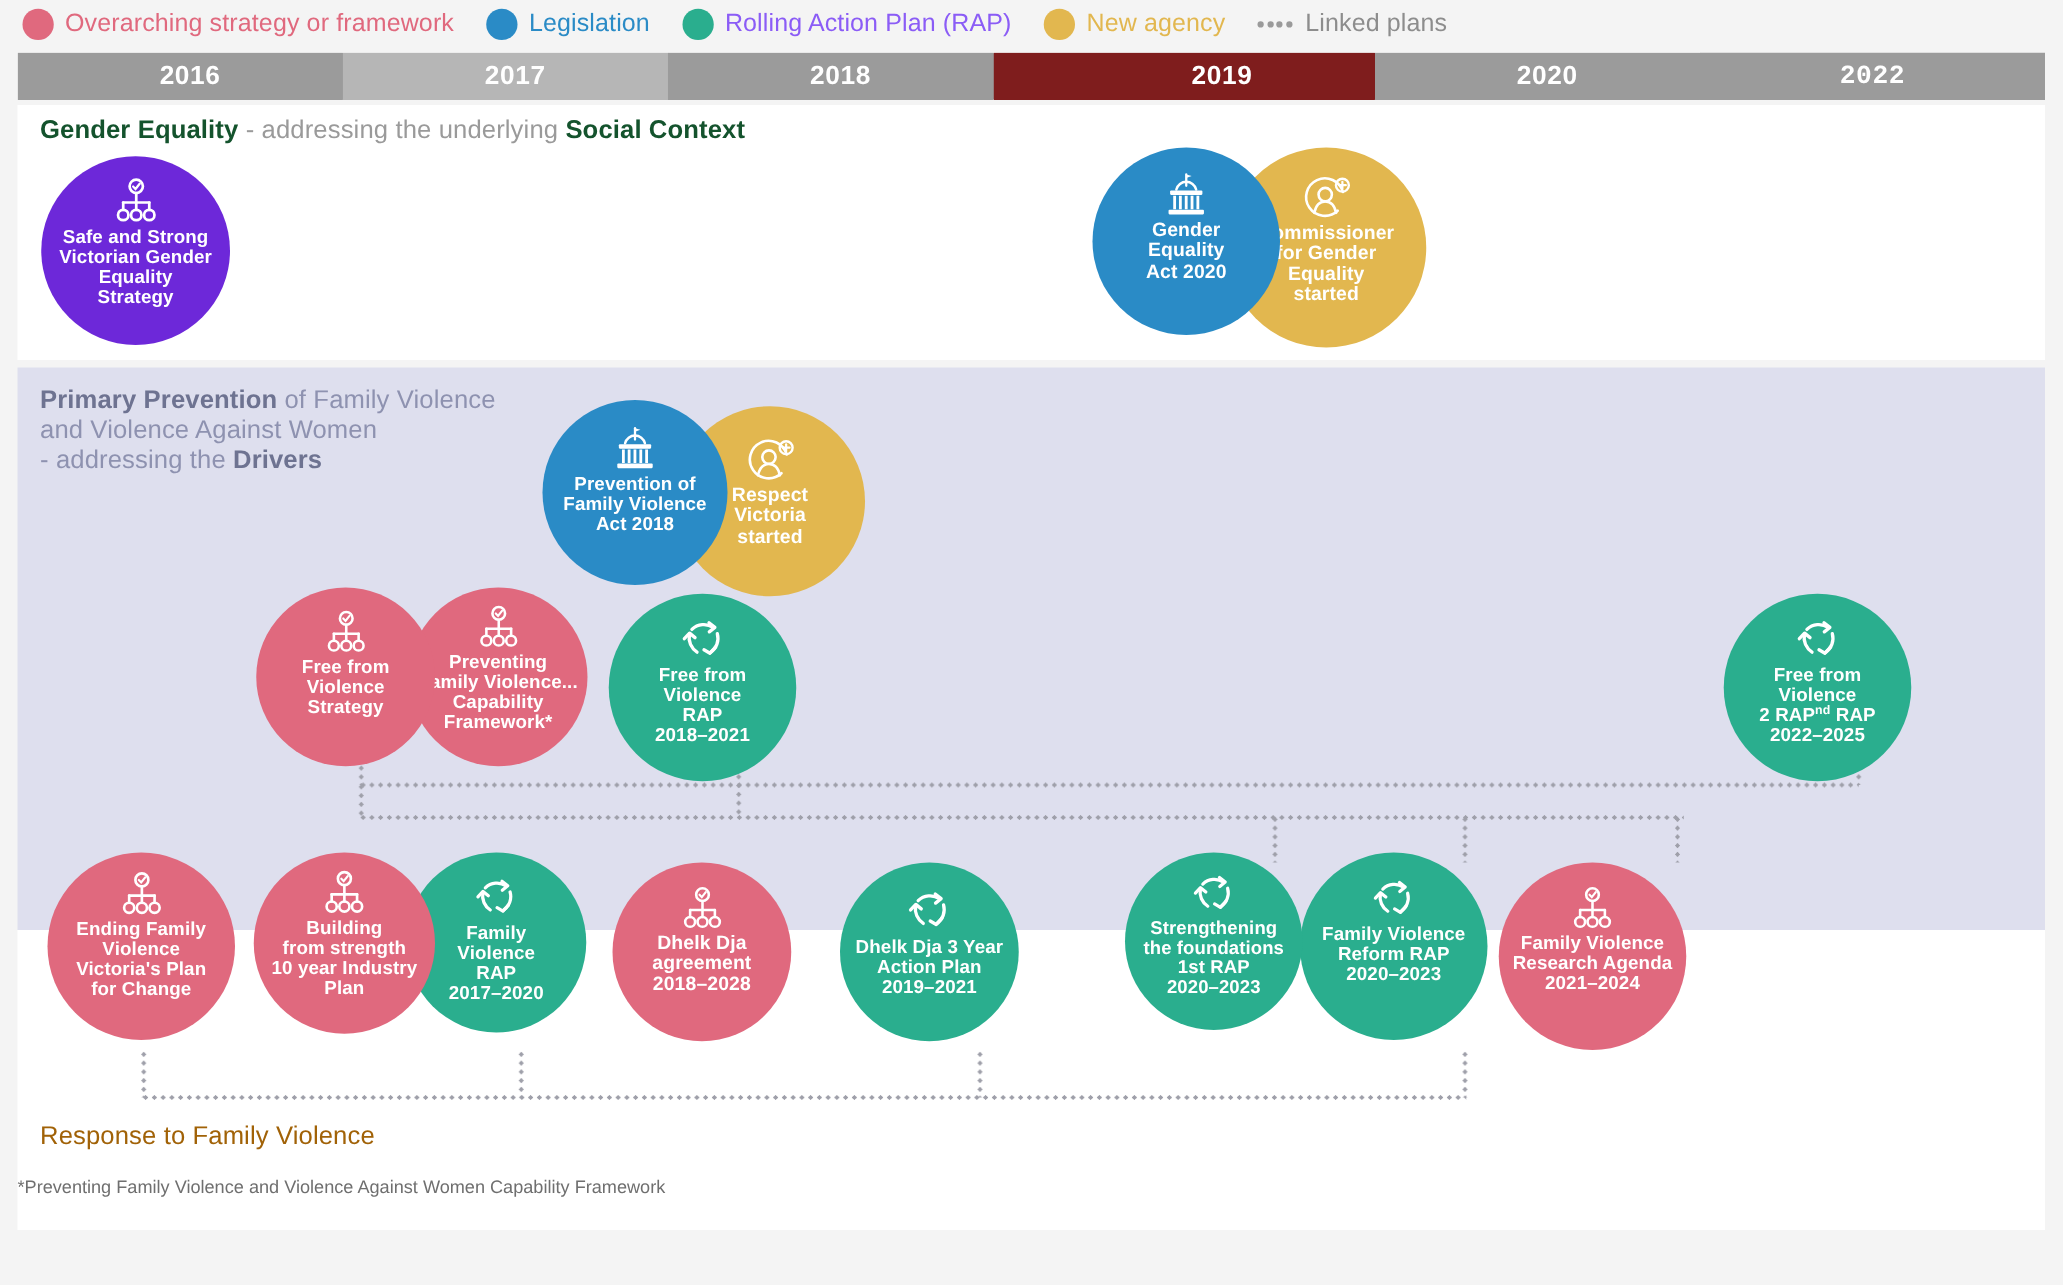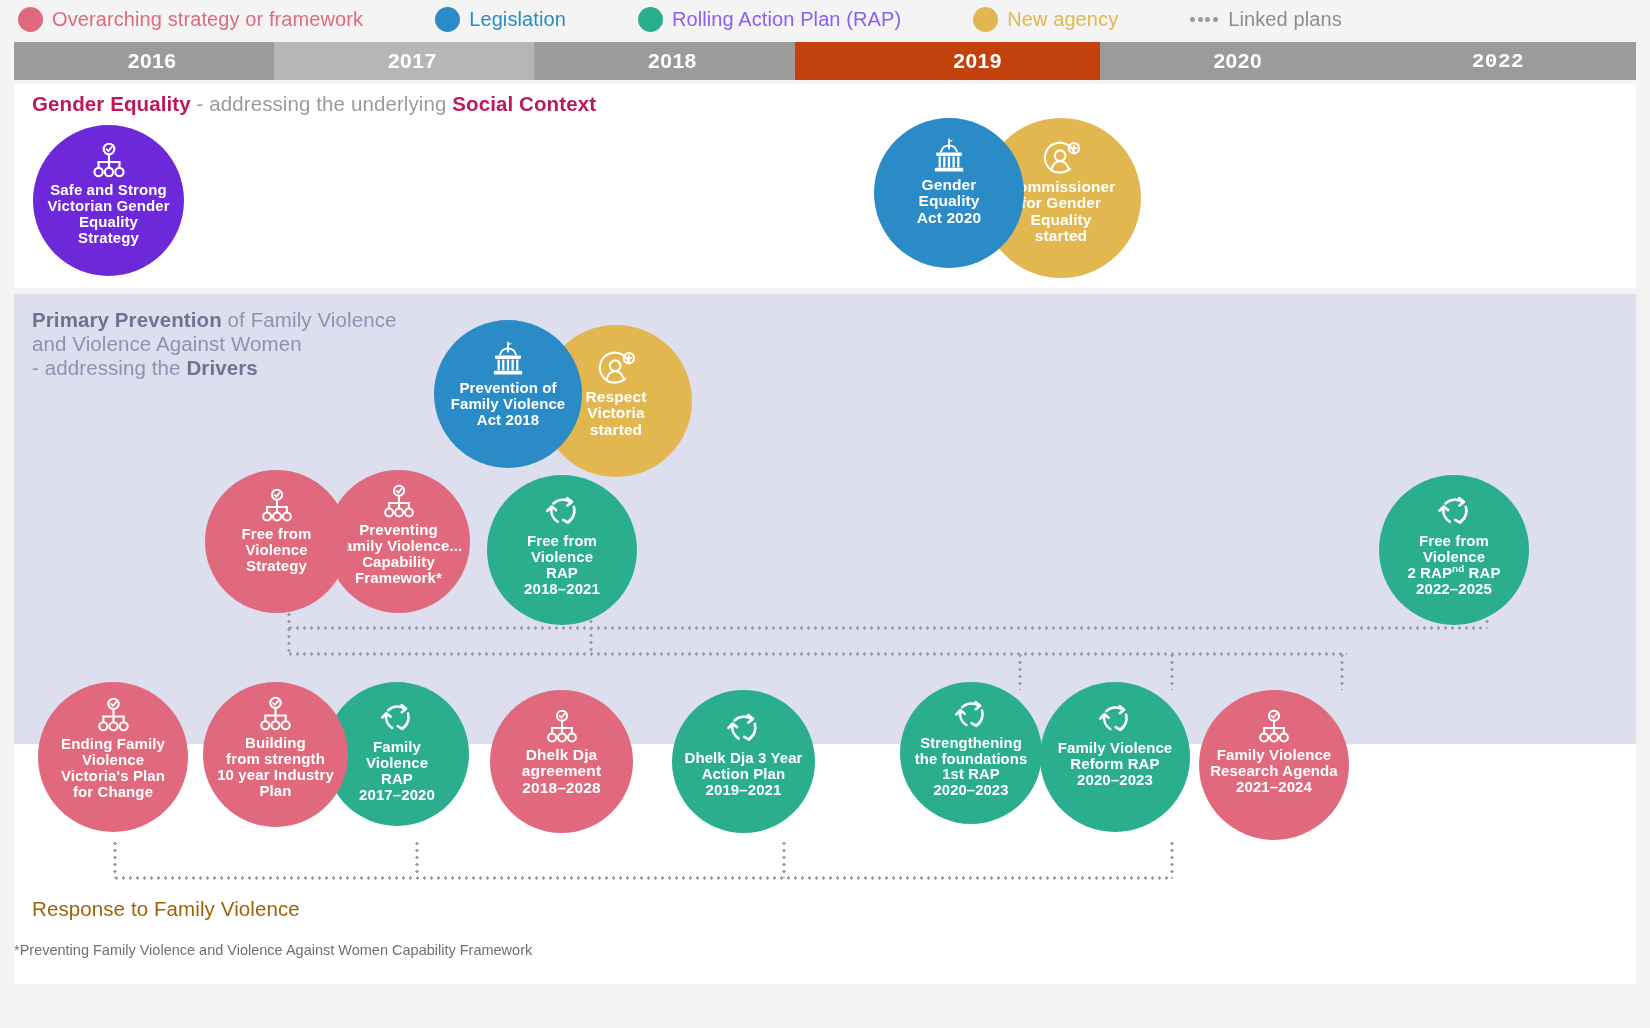--- a/index.html
+++ b/index.html
@@ -9,21 +9,21 @@
     background:#f4f4f4;
     font-family:"Liberation Sans","DejaVu Sans",sans-serif;
     overflow:hidden;
     position:relative;
   }
   #stage{position:absolute;left:0;top:0;width:1650px;height:1028px;}
 
   
   .legend{
     position:absolute;left:0;top:0;width:1650px;height:38px;
-    display:flex;align-items:center;padding-left:18px;box-sizing:border-box;gap:46px;
+    display:flex;align-items:center;padding-left:18px;box-sizing:border-box;
   }
   .legend-item{display:flex;align-items:center;margin-right:26px;}
   .legend-dot{width:25px;height:25px;border-radius:50%;margin-right:9px;flex:none;}
   .legend-label{font-size:20px;letter-spacing:.1px;white-space:nowrap;}
   .legend-dashes{display:flex;align-items:center;margin-right:8px;}
   .legend-dashes i{display:block;width:5px;height:5px;border-radius:50%;background:#9a9a9a;margin-right:2.5px;}
 
   
   .years{
     position:absolute;left:14px;top:42px;width:1622px;height:38px;
@@ -44,21 +44,21 @@
   .band-social{top:84px;height:204px;background:#ffffff;}
   .band-prevention{top:294px;height:450px;background:#dedfee;}
   .band-response{top:744px;height:240px;background:#ffffff;}
 
   .band-title{
     position:absolute;font-size:20.5px;line-height:24px;z-index:40;
     letter-spacing:.1px;
   }
   .band-title b{font-weight:bold;}
   .t-social{left:32px;top:92px;color:#9a9a9a;}
-  .t-social b{color:#be185d;}
+  .t-social b{color:#14532d;}
   .t-prevention{left:32px;top:308px;color:#8e92b0;}
   .t-prevention b{color:#6e7391;}
   .t-response{left:32px;top:897px;color:#a16207;}
 
   .footnote{
     position:absolute;left:14px;top:942px;font-size:14.5px;color:#6f6f6f;
   }
 
   
   .conn{position:absolute;z-index:5;}
@@ -119,21 +119,21 @@
   <div class="years" id="years-ribbon">
       <div class="year" style="background: rgb(155, 155, 155);">
         <span>2016</span>
       </div>
       <div class="year" style="background: rgb(182, 182, 182);">
         <span>2017</span>
       </div>
       <div class="year" style="background: rgb(155, 155, 155);">
         <span>2018</span>
       </div>
-      <div class="year" style="background: #c2410c; padding-left: 45px;">
+      <div class="year" style="background: #7f1d1d; padding-left: 45px;">
         <span>2019</span>
       </div>
       <div class="year" style="background: rgb(155, 155, 155);">
         <span>2020</span>
       </div>
       <div class="year" style="background: rgb(155, 155, 155); font-family: Liberation Mono, monospace;">
         <span>2022</span>
       </div>
     </div>
 

